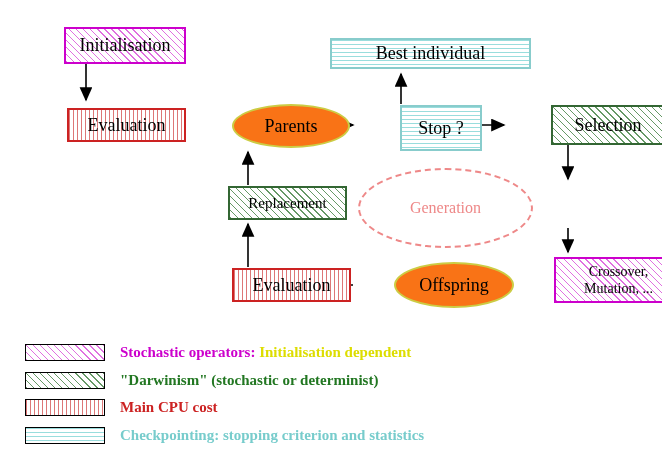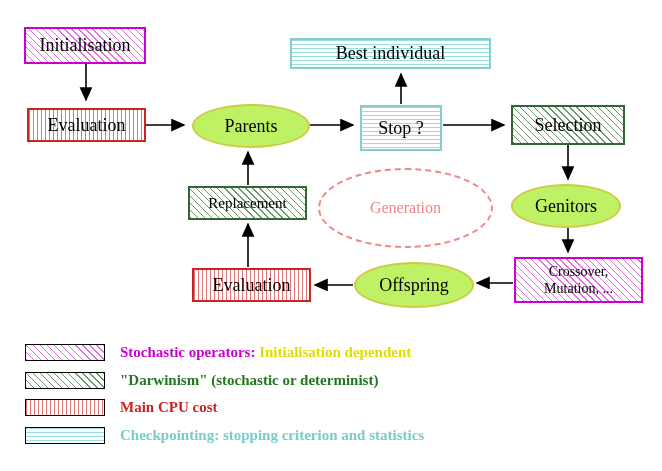--- a/index.html
+++ b/index.html
@@ -14,20 +14,21 @@
   .arrows { position: absolute; left: 0; top: 0; width: 662px; height: 471px; pointer-events: none; }
 
   .node {
     position: absolute;
     display: flex;
     align-items: center;
     justify-content: center;
     text-align: left;
     color: #000;
     font-size: 18px;
+    margin-left: 40px;
   }
   .box { border: 2px solid; }
 
   .hatch-magenta {
     border-color: #cc00cc;
     background: repeating-linear-gradient(45deg, #e070e0 0 1px, rgba(255,255,255,0) 1px 5px), #fff;
   }
   .hatch-green {
     border-color: #336633;
     background: repeating-linear-gradient(45deg, #669966 0 1px, rgba(255,255,255,0) 1px 5px), #fff;
@@ -36,21 +37,21 @@
     border-color: #cc2222;
     background: repeating-linear-gradient(90deg, #dd7777 0 1px, rgba(255,255,255,0) 1px 4px), #fff;
   }
   .stripe-cyan {
     border-color: #88cccc;
     background: repeating-linear-gradient(180deg, #99dddd 0 1px, rgba(255,255,255,0) 1px 4px), #fff;
   }
 
   .ellipse {
     border: 2px solid #cccc44;
-    background: #bef264;
+    background: #f97316;
     border-radius: 50%;
   }
 
   .generation {
     border: 2px dashed #ee8888;
     border-radius: 50%;
     background: transparent;
     color: #ee8888;
     font-size: 16px;
   }
@@ -126,23 +127,20 @@
   </div>
 
   <div class="node box hatch-green" style="left:511px; top:105px; width:114px; height:40px;">
     <span>Selection</span>
   </div>
 
   <div class="node generation" style="left:318px; top:168px; width:175px; height:80px;">
     <span>Generation</span>
   </div>
 
-  <div class="node ellipse" style="left:511px; top:184px; width:110px; height:44px;">
-    <span>Genitors</span>
-  </div>
 
   <div class="node box hatch-magenta small-text" style="left:514px; top:257px; width:129px; height:46px; flex-direction:column;">
     <span>Crossover,</span>
     <span>Mutation, ...</span>
   </div>
 
   <div class="node ellipse" style="left:354px; top:262px; width:120px; height:46px;">
     <span>Offspring</span>
   </div>
 

